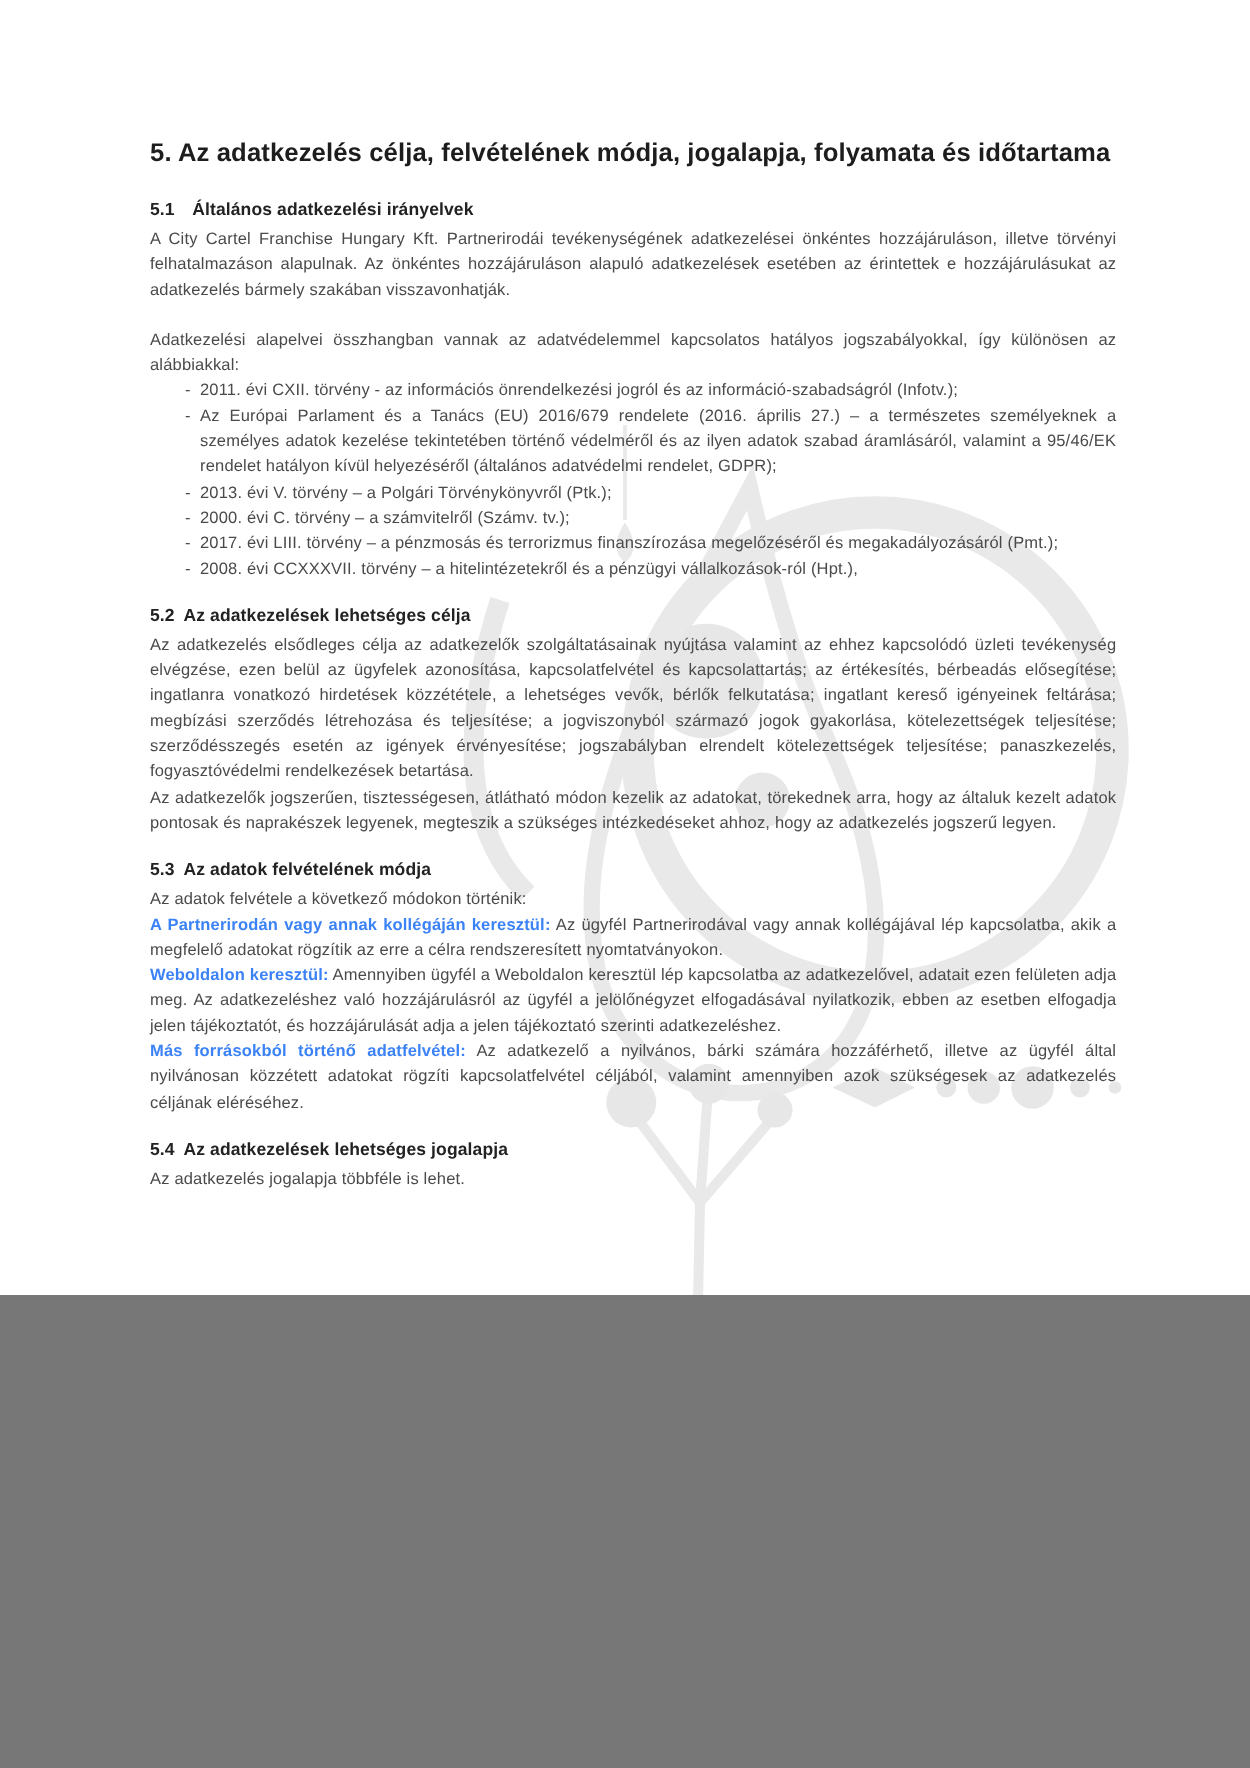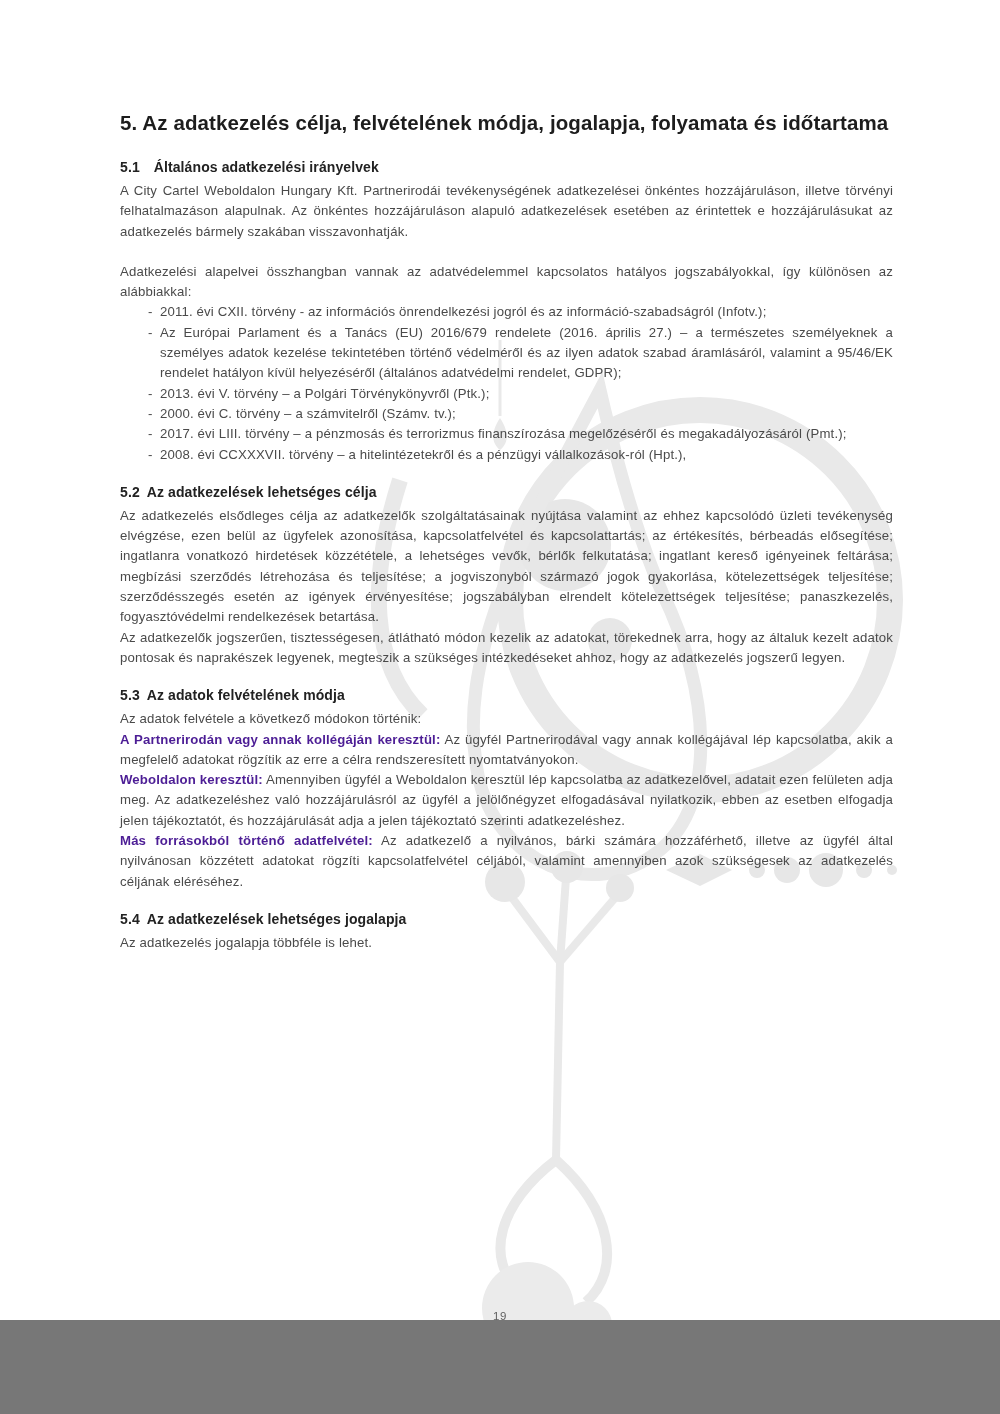--- a/index.html
+++ b/index.html
@@ -1,18 +1,18 @@
 <!DOCTYPE html>
 <html><head>
 <meta charset="utf-8">
 <style>
   html,body { margin:0; padding:0; background:#777; }
   .page {
     position:relative;
-    width:1000px; height:1320px;
+    width:1000px; height:1036px;
     margin:0 auto;
     background:#ffffff;
     overflow:hidden;
     font-family:"Liberation Sans", sans-serif;
   }
   
   .watermark {
     position:absolute; left:360px; top:330px;
     width:640px; height:1030px;
     z-index:0; pointer-events:none;
@@ -42,21 +42,21 @@
   .sec-num.narrow { margin-right:7px; }
   .para { margin:0; text-align:justify; }
   .gap { margin-top:20px; }
   .tight { margin-top:3px; }
   .law-list { margin:0; }
   .law {
     position:relative; padding-left:40px;
     text-align:justify; margin:0;
   }
   .law .marker { position:absolute; left:28px; top:0; }
-  strong.lead { color:#4c1d95; font-weight:700; }
+  strong.lead { color:#3b82f6; font-weight:700; }
   .page-number {
     position:absolute; left:0; right:0; top:1310px;
     text-align:center; color:#5f5f5f;
     font-size:11.5px; letter-spacing:0.5px;
     z-index:1;
   }
 </style>
 </head>
 <body>
 
@@ -97,21 +97,21 @@
     </g>
   </svg>
 
   <div class="content">
 
     <h1 class="doc-title">5. Az adatkezelés célja, felvételének módja, jogalapja, folyamata és időtartama</h1>
 
     <h2 class="sec-head first">
       <span class="sec-num wide">5.1</span><span>Általános adatkezelési irányelvek</span>
     </h2>
-    <p class="para tight">A City Cartel Weboldalon Hungary Kft. Partnerirodái tevékenységének adatkezelései önkéntes hozzájáruláson, illetve törvényi felhatalmazáson alapulnak. Az önkéntes hozzájáruláson alapuló adatkezelések esetében az érintettek e hozzájárulásukat az adatkezelés bármely szakában visszavonhatják.</p>
+    <p class="para tight">A City Cartel Franchise Hungary Kft. Partnerirodái tevékenységének adatkezelései önkéntes hozzájáruláson, illetve törvényi felhatalmazáson alapulnak. Az önkéntes hozzájáruláson alapuló adatkezelések esetében az érintettek e hozzájárulásukat az adatkezelés bármely szakában visszavonhatják.</p>
     <p class="para gap">Adatkezelési alapelvei összhangban vannak az adatvédelemmel kapcsolatos hatályos jogszabályokkal, így különösen az alábbiakkal:</p>
 
     <div class="law-list">
       <div class="law">
         <span class="marker">-</span>
         <span>2011. évi CXII. törvény - az információs önrendelkezési jogról és az információ-szabadságról (Infotv.);</span>
       </div>
       <div class="law">
         <span class="marker">-</span>
         <span>Az Európai Parlament és a Tanács (EU) 2016/679 rendelete (2016. április 27.) – a természetes személyeknek a személyes adatok kezelése tekintetében történő védelméről és az ilyen adatok szabad áramlásáról, valamint a 95/46/EK rendelet hatályon kívül helyezéséről (általános adatvédelmi rendelet, GDPR);</span>

